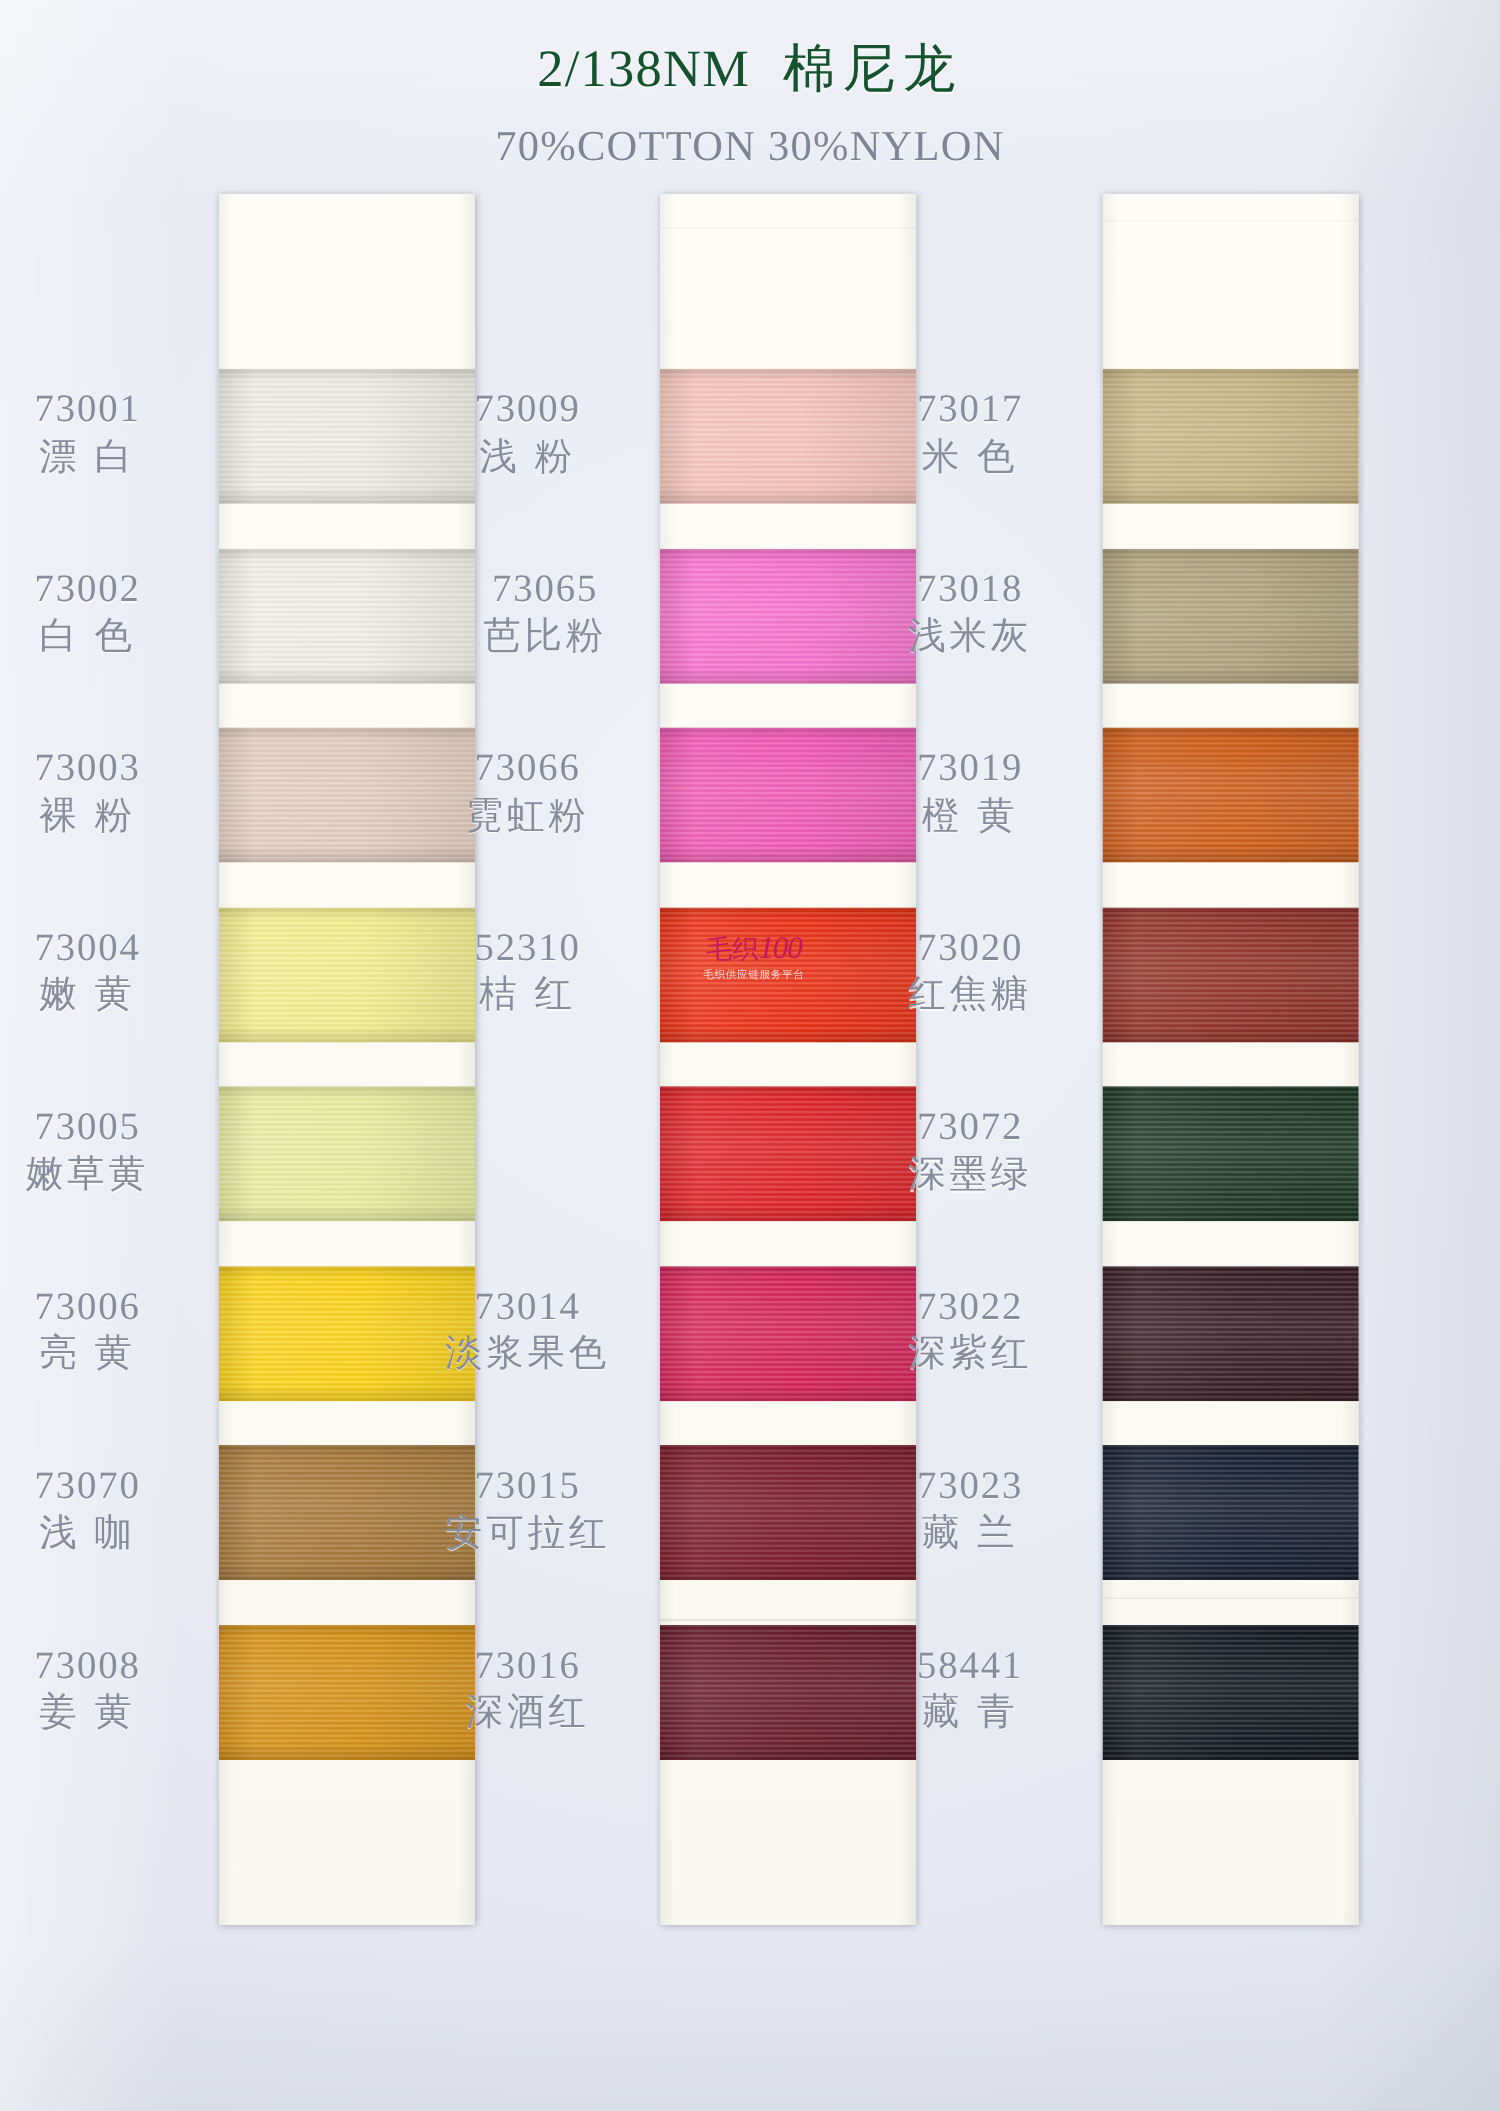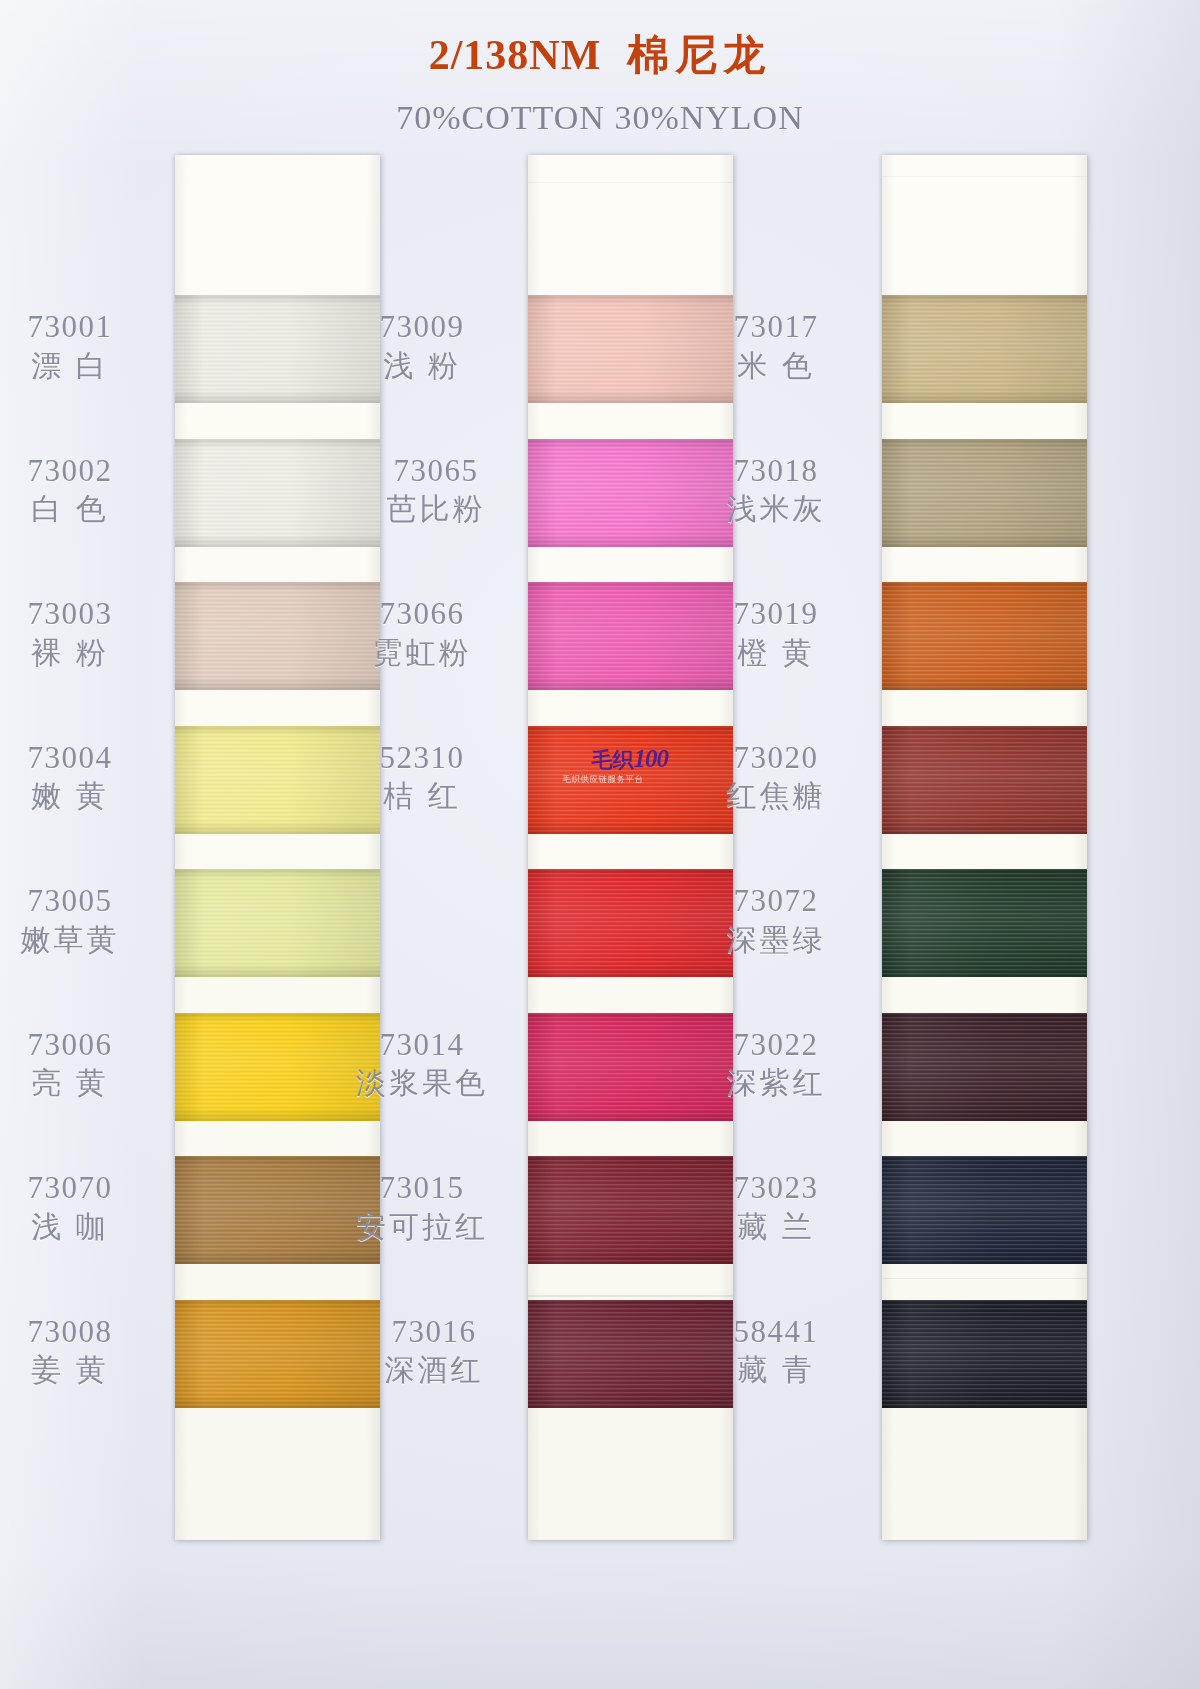--- a/index.html
+++ b/index.html
@@ -21,22 +21,22 @@
       linear-gradient(90deg, rgba(255,255,255,0.45) 0%, rgba(255,255,255,0) 12%, rgba(255,255,255,0) 88%, rgba(190,194,206,0.30) 100%),
       linear-gradient(180deg, rgba(255,255,255,0.40) 0%, rgba(255,255,255,0) 10%, rgba(255,255,255,0) 92%, rgba(195,199,211,0.30) 100%);
     pointer-events:none;
   }
 
   
   .header{position:absolute;top:0;left:0;width:1200px;text-align:center;}
   .title-main{
     margin-top:27px;
     font-size:42px;letter-spacing:2px;
-    color:#c2410c;
-    font-weight:700;
+    color:#14532d;
+    font-weight:400;
     text-shadow:0 1px 0 rgba(255,255,255,.7);
   }
   .title-main .nm{font-family:"Liberation Serif","DejaVu Serif",serif;letter-spacing:1px;}
   .title-main .cn{margin-left:26px;letter-spacing:6px;}
   .title-sub{
     margin-top:16px;
     font-family:"Liberation Serif","DejaVu Serif",serif;
     font-size:34px;letter-spacing:1px;
     color:#808494;
     text-shadow:0 1px 0 rgba(255,255,255,.7);
@@ -108,25 +108,24 @@
     color:#888c9b;
   }
 
   
   .watermark{
     position:absolute;
     width:130px;text-align:center;
     pointer-events:none;
   }
   .wm-top{
-    font-size:21px;font-weight:bold;color:#4c1d95;
+    font-size:21px;font-weight:normal;color:#be185d;
     letter-spacing:0px;line-height:1;
     opacity:.95;
     white-space:nowrap;
-    text-align:right;
   }
   .wm-top .num{
     font-family:"Liberation Serif","DejaVu Serif",serif;
     font-style:italic;font-size:25px;letter-spacing:-1px;
   }
   .wm-sub{
     margin-top:3px;
     font-size:8.5px;color:#ffffff;opacity:.80;letter-spacing:.5px;
     white-space:nowrap;
   }
@@ -223,21 +222,21 @@
       <div class="name">桔 红</div>
     </div>
     <div class="label" style="top: 1028.5px; left: 322px;">
       <div class="code">73014</div>
       <div class="name">淡浆果色</div>
     </div>
     <div class="label" style="top: 1172px; left: 322px;">
       <div class="code">73015</div>
       <div class="name">安可拉红</div>
     </div>
-    <div class="label" style="top: 1315.5px; left: 334px;">
+    <div class="label" style="top: 1315.5px; left: 322px;">
       <div class="code">73016</div>
       <div class="name">深酒红</div>
     </div>
     <div class="col col-2" style="left: 528px;">
       <div class="card"></div>
       <div class="band" style="top: 140px; height: 108px;">
         <div class="fill" style="background: rgb(246, 199, 188);"></div>
       </div>
       <div class="band" style="top: 283.5px; height: 108px;">
         <div class="fill" style="background: rgb(247, 118, 206);"></div>

